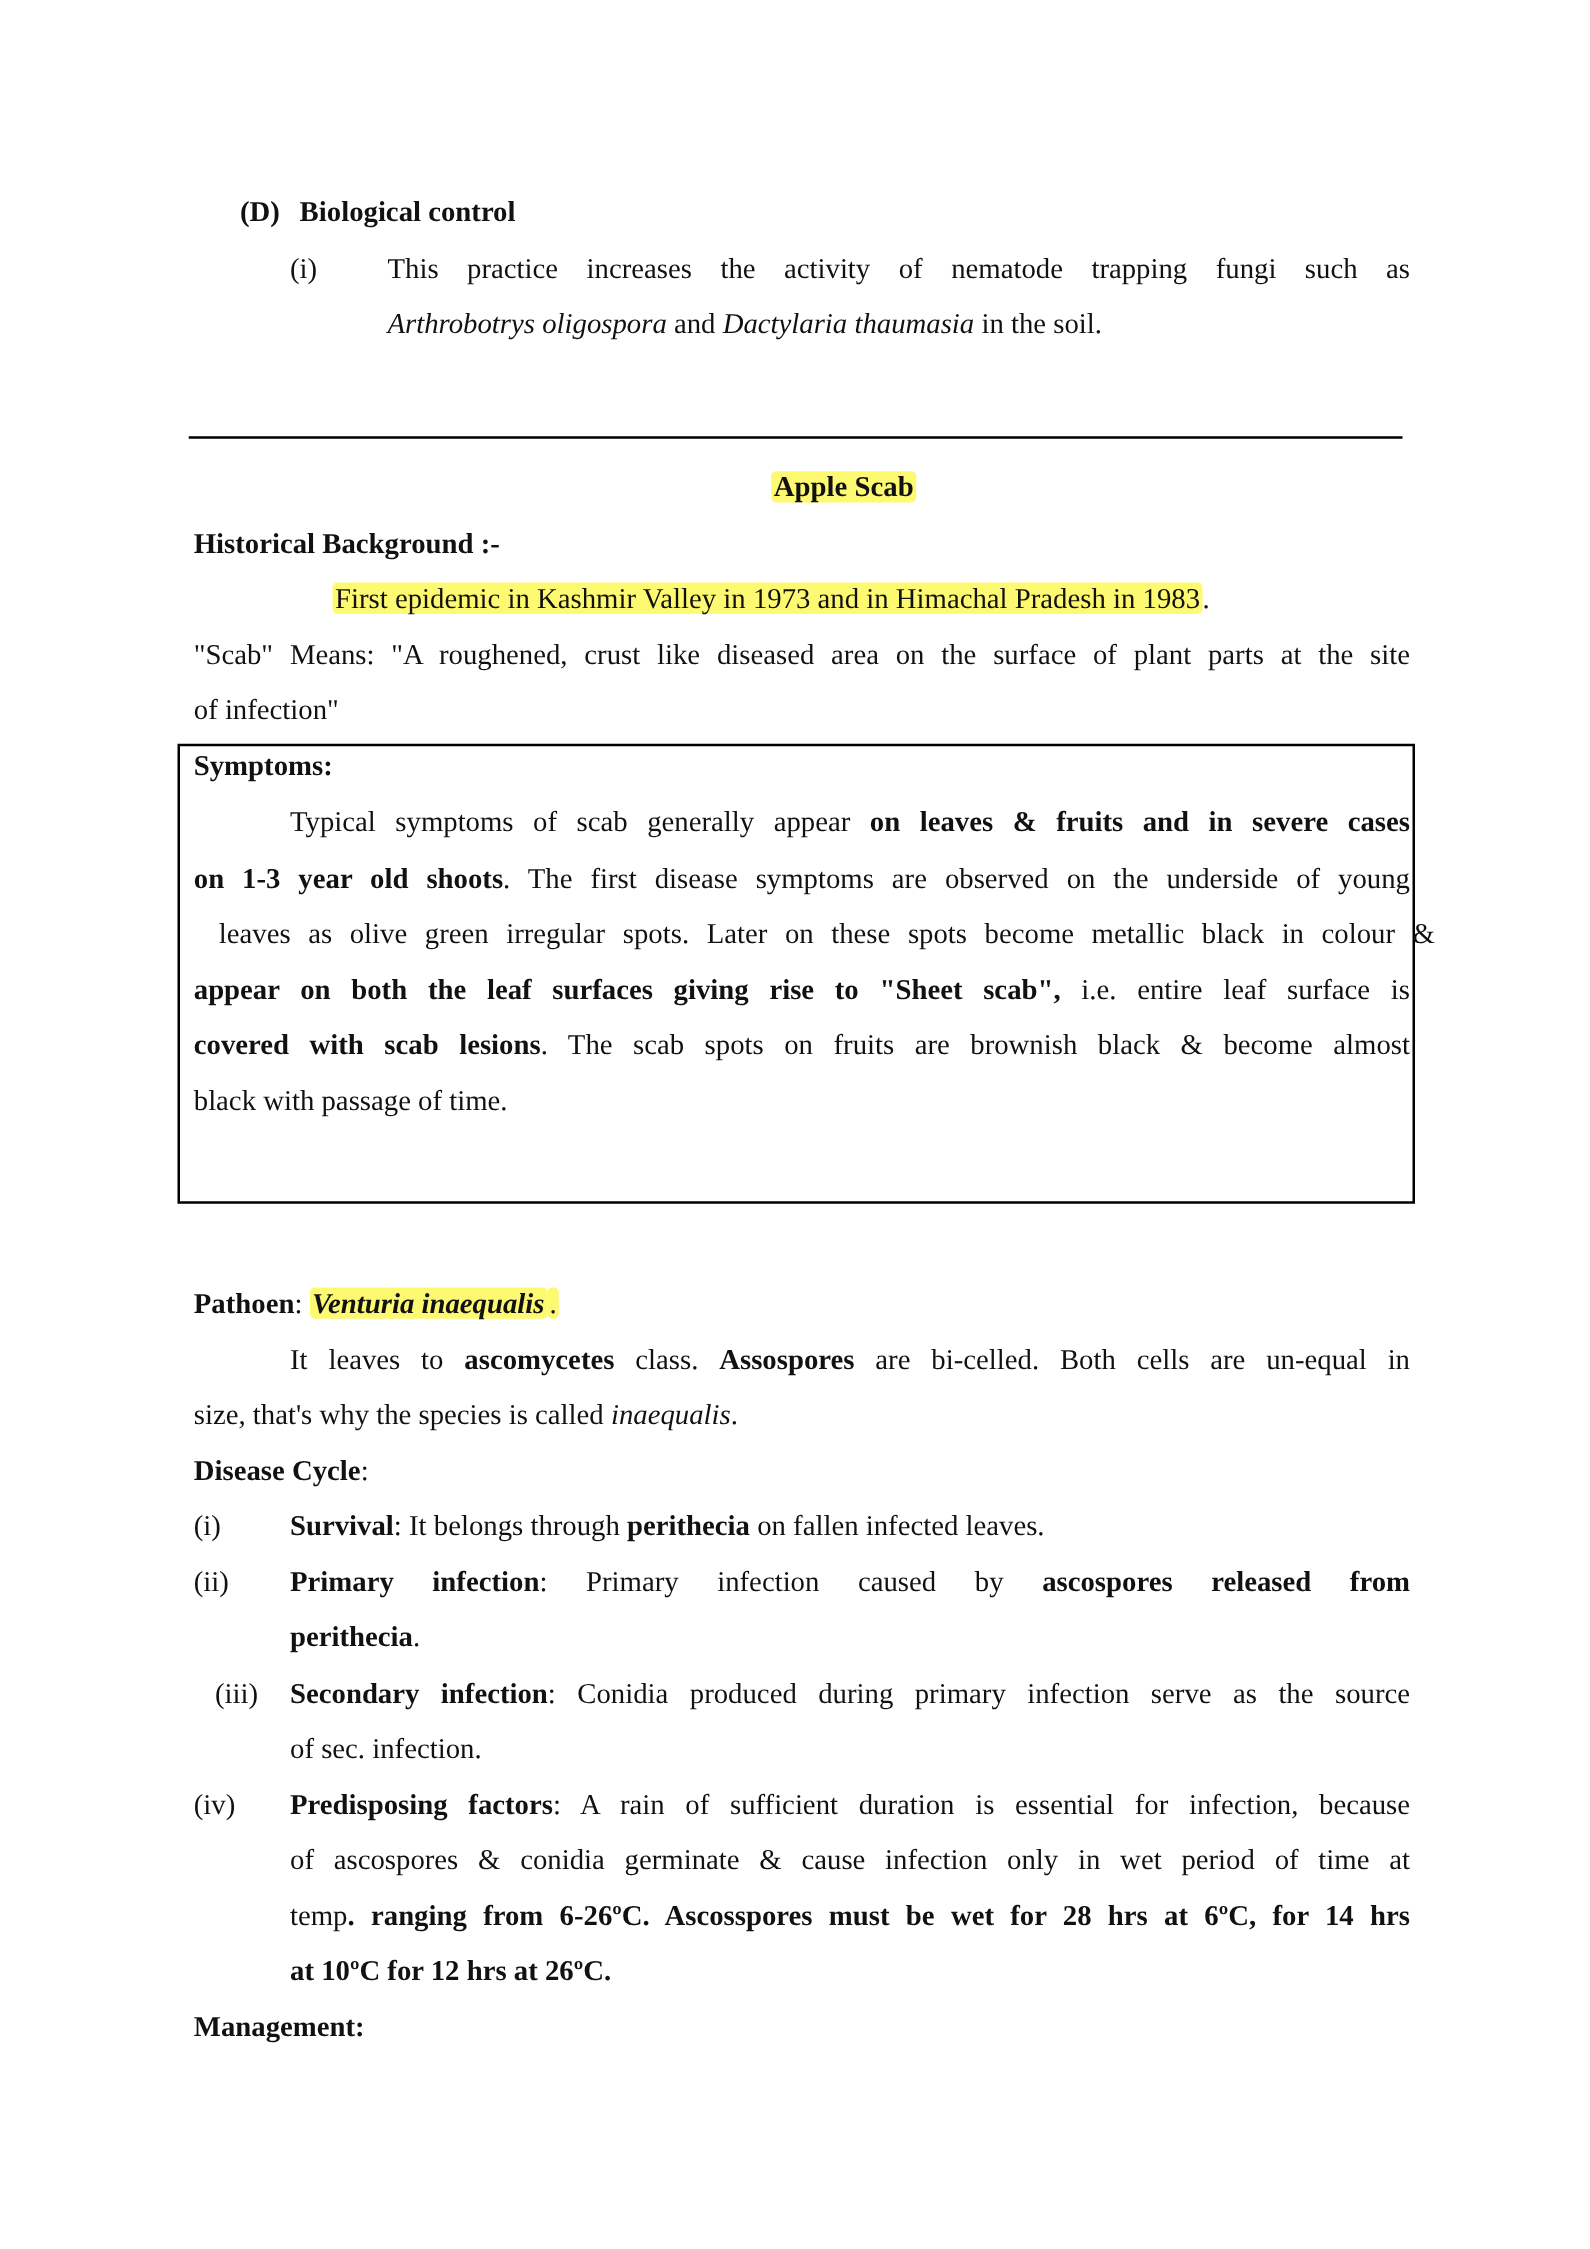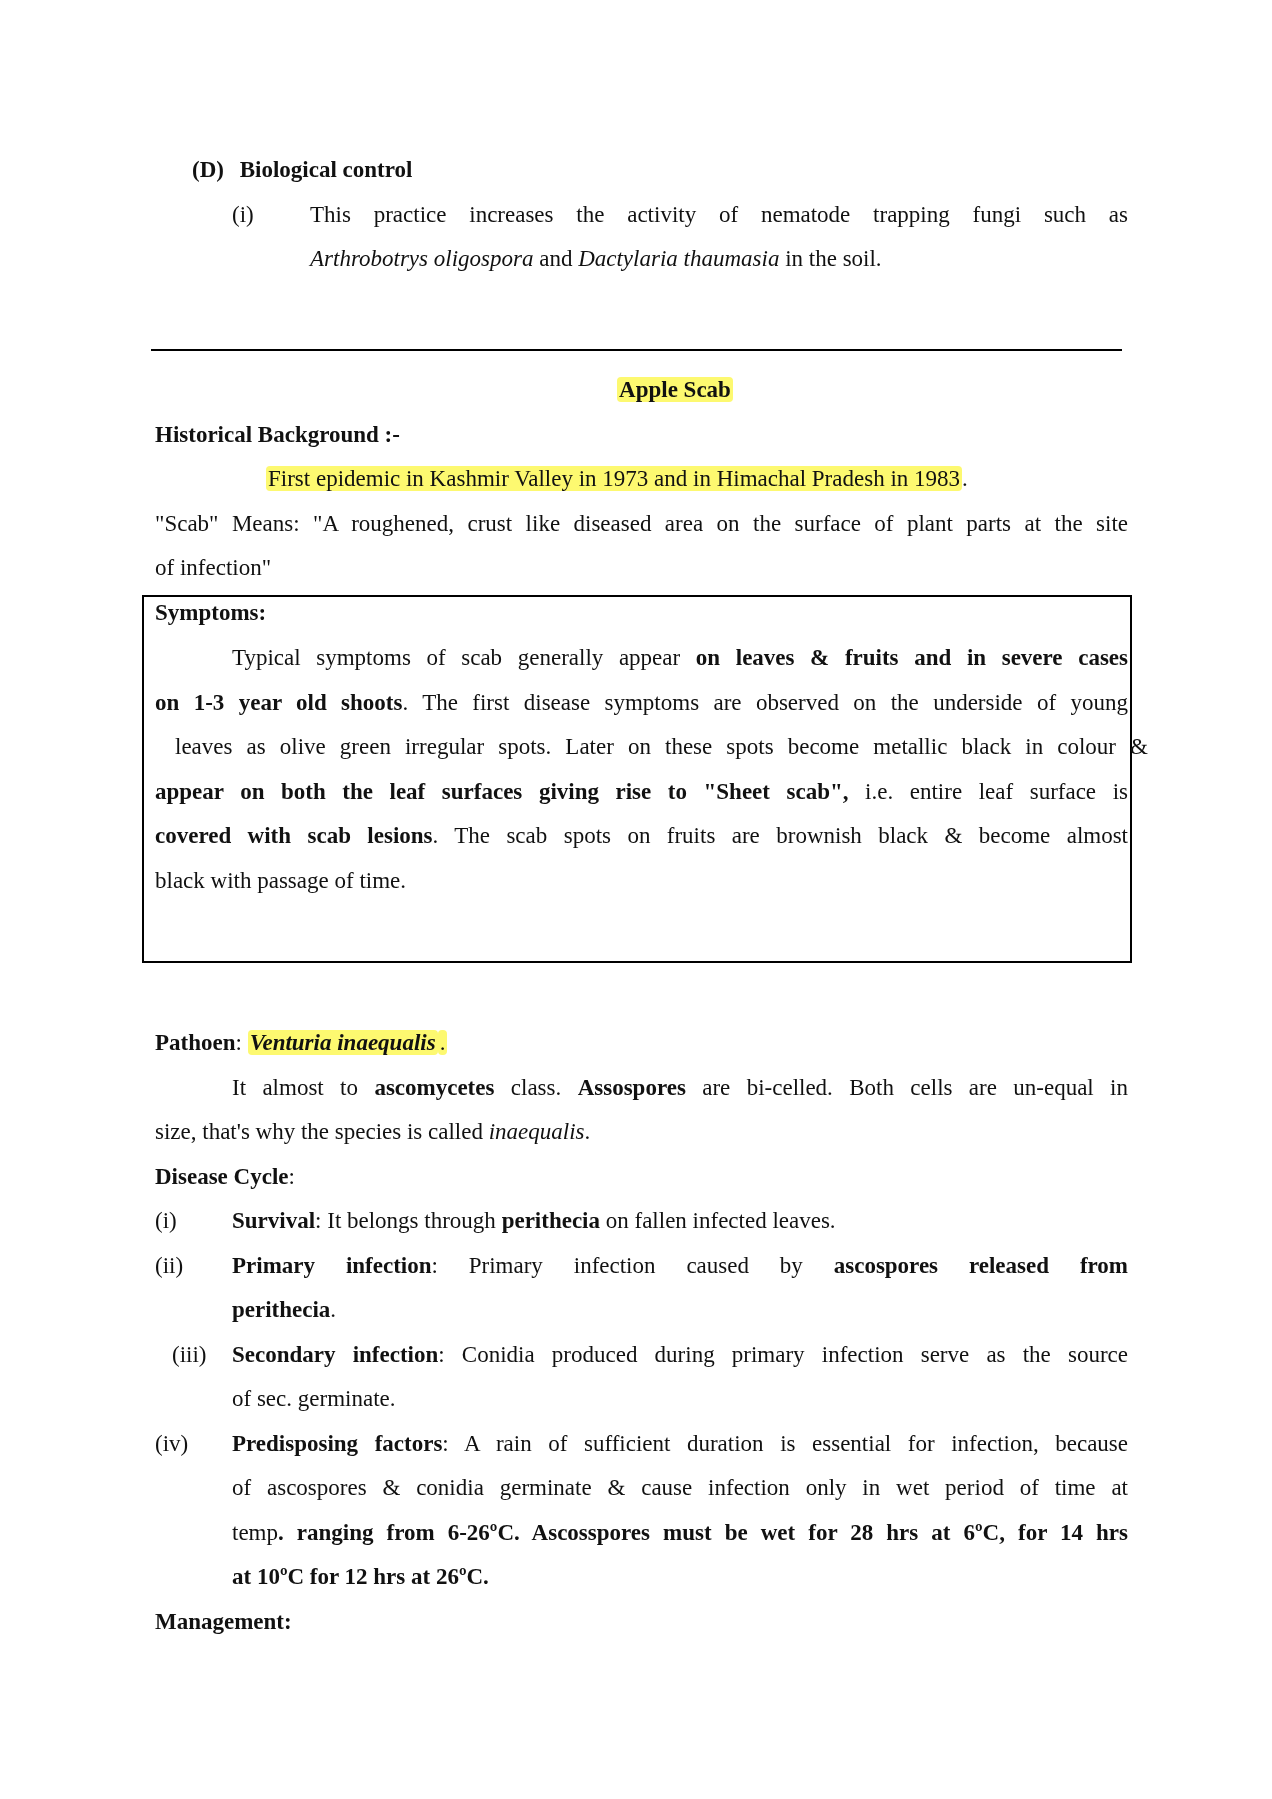--- a/index.html
+++ b/index.html
@@ -56,21 +56,21 @@
 </div>
 <div class="line just" style="left:155px; top:821px; width:973px;">
   <span class="b">covered with scab lesions</span><span>. The scab spots on fruits are brownish black &amp; become almost</span>
 </div>
 <div class="line" style="left:155px; top:866px;">black with passage of time.</div>
 
 <div class="line" style="left:155px; top:1028px;">
   <span class="b">Pathoen</span><span>: </span><span class="b i hl">Venturia inaequalis</span><span class="hl">.</span>
 </div>
 <div class="line just" style="left:232px; top:1073px; width:896px;">
-  <span>It almost to </span><span class="b">ascomycetes</span><span> class. </span><span class="b">Assospores</span><span> are bi-celled. Both cells are un-equal in</span>
+  <span>It leaves to </span><span class="b">ascomycetes</span><span> class. </span><span class="b">Assospores</span><span> are bi-celled. Both cells are un-equal in</span>
 </div>
 <div class="line" style="left:155px; top:1117px;">
   <span>size, that's why the species is called </span><span class="i">inaequalis</span><span>.</span>
 </div>
 
 <div class="line" style="left:155px; top:1162px;">
   <span class="b">Disease Cycle</span><span>:</span>
 </div>
 
 <div class="line" style="left:155px; top:1206px;">(i)</div>
@@ -83,21 +83,21 @@
   <span class="b">Primary infection</span><span>: Primary infection caused by </span><span class="b">ascospores released from</span>
 </div>
 <div class="line" style="left:232px; top:1295px;">
   <span class="b">perithecia</span><span>.</span>
 </div>
 
 <div class="line" style="left:172px; top:1340px;">(iii)</div>
 <div class="line just" style="left:232px; top:1340px; width:896px;">
   <span class="b">Secondary infection</span><span>: Conidia produced during primary infection serve as the source</span>
 </div>
-<div class="line" style="left:232px; top:1384px;">of sec. germinate.</div>
+<div class="line" style="left:232px; top:1384px;">of sec. infection.</div>
 
 <div class="line" style="left:155px; top:1429px;">(iv)</div>
 <div class="line just" style="left:232px; top:1429px; width:896px;">
   <span class="b">Predisposing factors</span><span>: A rain of sufficient duration is essential for infection, because</span>
 </div>
 <div class="line just" style="left:232px; top:1473px; width:896px;">of ascospores &amp; conidia germinate &amp; cause infection only in wet period of time at</div>
 <div class="line just" style="left:232px; top:1518px; width:896px;">
   <span>temp</span><span class="b">. ranging from 6-26ºC. Ascosspores must be wet for 28 hrs at 6ºC, for 14 hrs</span>
 </div>
 <div class="line b" style="left:232px; top:1562px;">at 10ºC for 12 hrs at 26ºC.</div>

